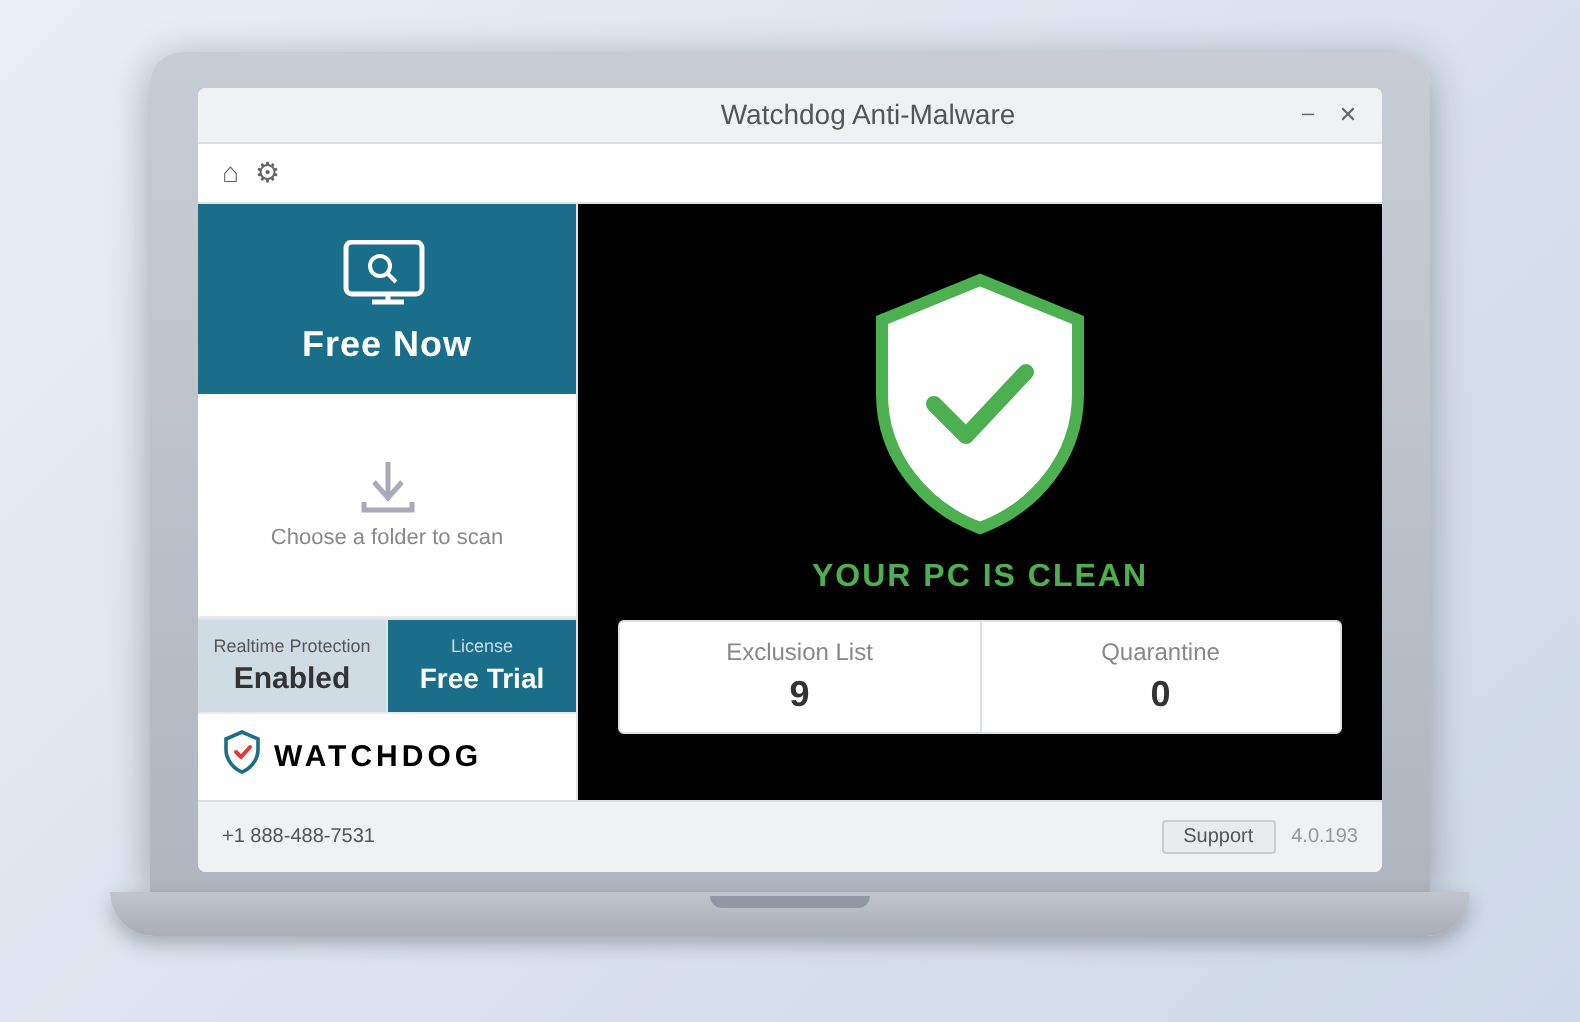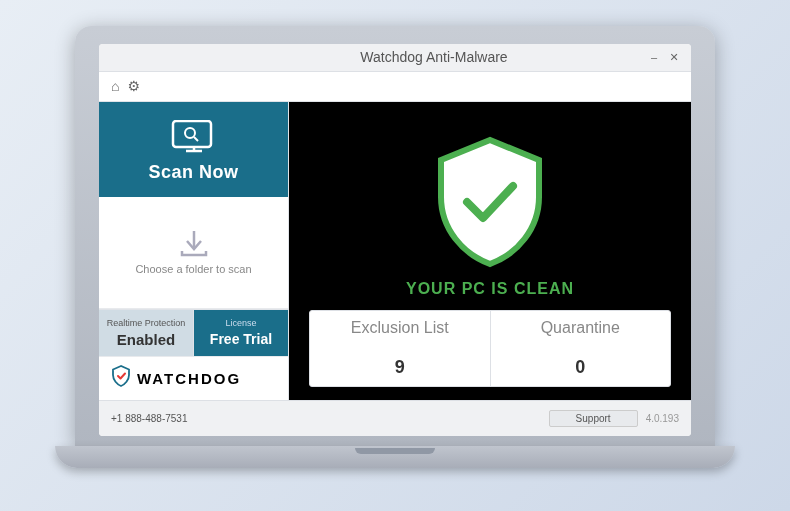--- a/index.html
+++ b/index.html
@@ -297,23 +297,23 @@
       align-items: center;
       padding: 8px 6px;
       border-right: 1px solid #dde0e5;
     }
 
     .stat-item:last-child {
       border-right: none;
     }
 
     .stat-label {
-      font-size: 16px;
+      font-size: 12px;
       color: #888;
-      margin-bottom: 20px;
+      margin-bottom: 4px;
     }
 
     .stat-value {
       font-size: 18px;
       font-weight: 700;
       color: #333;
     }
 
     
     .bottom-bar {
@@ -332,21 +332,21 @@
       color: #555;
       flex: 1;
     }
 
     .support-btn {
       font-size: 10px;
       color: #555;
       background: #e8eaed;
       border: 1px solid #ccc;
       border-radius: 2px;
-      padding: 2px 26px;
+      padding: 2px 10px;
       cursor: pointer;
     }
 
     .version-text {
       font-size: 10px;
       color: #999;
       margin-left: auto;
       text-align: right;
     }
 
@@ -390,21 +390,21 @@
 
             <div class="scan-now-btn">
               <svg class="monitor-svg" viewBox="0 0 46 36" fill="none" xmlns="http://www.w3.org/2000/svg">
                 <rect x="2" y="1" width="38" height="26" rx="3" stroke="white" stroke-width="2.5" fill="none"></rect>
                 <line x1="15" y1="31" x2="31" y2="31" stroke="white" stroke-width="2.5"></line>
                 <line x1="23" y1="27" x2="23" y2="31" stroke="white" stroke-width="2.5"></line>
 
                 <circle cx="19" cy="13" r="5" stroke="white" stroke-width="2" fill="none"></circle>
                 <line x1="23" y1="17" x2="27" y2="21" stroke="white" stroke-width="2"></line>
               </svg>
-              <span class="scan-now-label">Scan Now</span>
+              <span class="scan-now-label">Free Now</span>
             </div>
 
             <div class="folder-scan">
               <svg class="download-svg" viewBox="0 0 32 28" fill="none" xmlns="http://www.w3.org/2000/svg">
                 <line x1="16" y1="2" x2="16" y2="18" stroke="#aab" stroke-width="2.5"></line>
                 <polyline points="9,12 16,20 23,12" stroke="#aab" stroke-width="2.5" fill="none"></polyline>
                 <polyline points="4,22 4,26 28,26 28,22" stroke="#aab" stroke-width="2.5" fill="none"></polyline>
               </svg>
               <span class="folder-label">Choose a folder to scan</span>
             </div>

